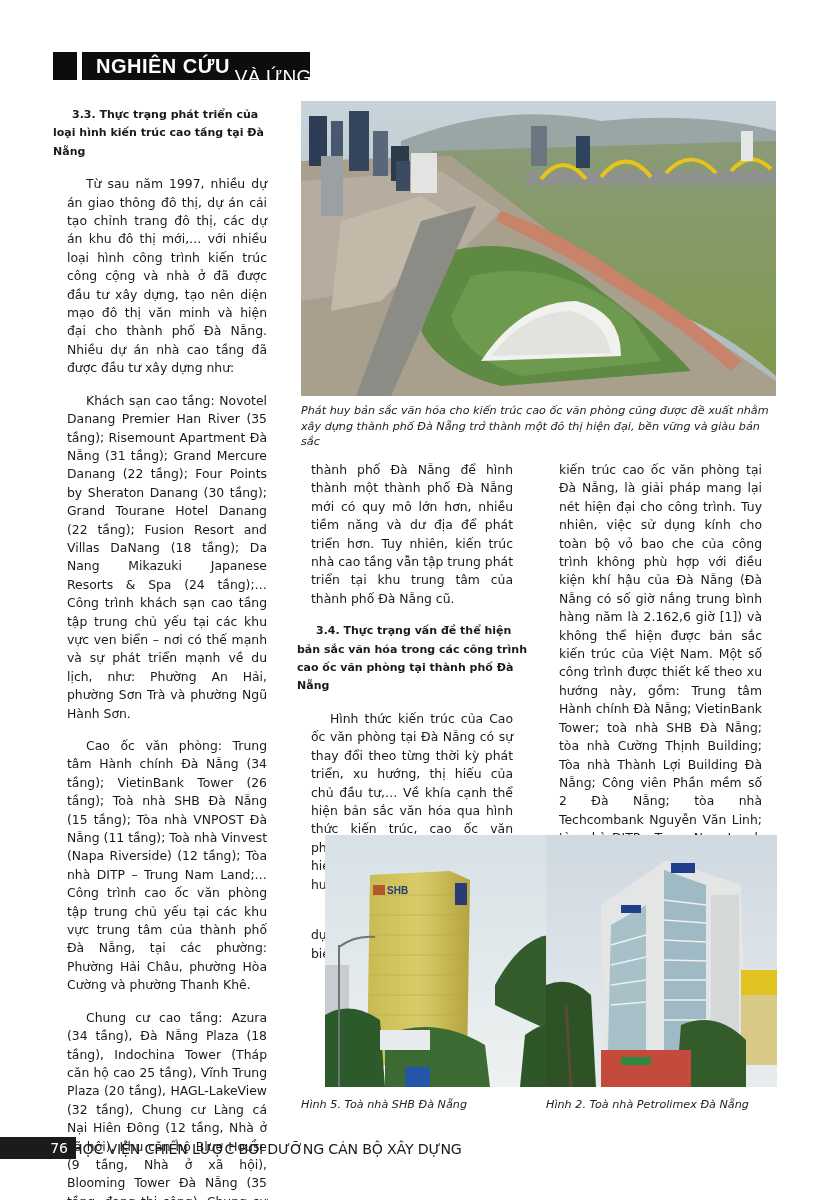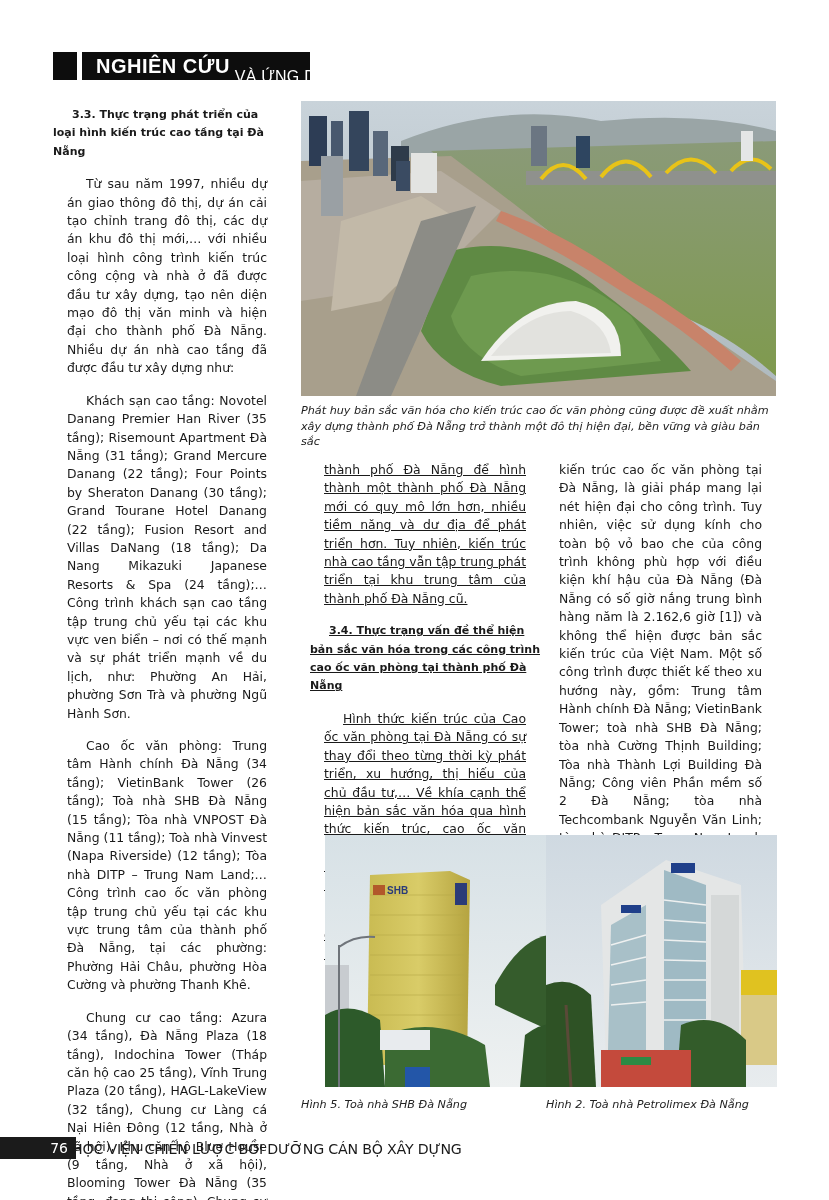--- a/index.html
+++ b/index.html
@@ -6,29 +6,29 @@
   body { width: 829px; height: 1200px; position: relative; overflow: hidden;
          font-family: "DejaVu Sans", "Liberation Sans", sans-serif; color: #1a1a1a; }
   .abs { position: absolute; }
 
   
   .hdr-square { left: 53px; top: 52px; width: 24px; height: 28px; background: #0d0d0d; }
   .hdr-bar { left: 82px; top: 52px; width: 228px; height: 28px; background: #0d0d0d;
              color: #ffffff; display: flex; align-items: center; padding-left: 14px; box-sizing: border-box;
              font-size: 15px; letter-spacing: 0.2px; white-space: nowrap; }
   .hdr-bold { font-family: "Liberation Sans", sans-serif; font-weight: 700; font-size: 20px; margin-right: 5px; letter-spacing: 0.5px; }
-  .hdr-light { font-family: "Liberation Sans", sans-serif; font-weight: 400; font-size: 16px; margin-top: 21px; }
+  .hdr-light { font-family: "Liberation Sans", sans-serif; font-weight: 400; font-size: 19px; margin-top: 21px; }
 
   
   .col { font-size: 12.4px; line-height: 18.4px; text-align: justify; }
   .col p { margin: 14px; text-indent: 19px; }
   .col p.noindent { text-indent: 0; }
   .col h3 { margin: 0; font-size: 11px; line-height: 18.4px; font-weight: 700; text-indent: 19px; text-align: left; }
   .col-left { left: 53px; top: 106px; width: 228px; }
-  .col-mid { left: 310px; top: 447px; width: 230px; text-decoration: underline; }
+  .col-mid { left: 297px; top: 447px; width: 230px; }
   .col-right { left: 545px; top: 447px; width: 231px; }
 
   
   .photo { overflow: hidden; }
   .photo-city { left: 301px; top: 101px; width: 475px; height: 295px; }
   .photo-shb { left: 301px; top: 835px; width: 236px; height: 252px; padding-left: 24px; }
   .photo-petro { left: 546px; top: 835px; width: 231px; height: 252px; }
   .caption { font-style: italic; font-size: 11.2px; line-height: 15.5px; text-align: left; color: #222; }
   .caption-city { left: 301px; top: 403px; width: 475px; }
   .caption-shb { left: 301px; top: 1097px; width: 236px; }

